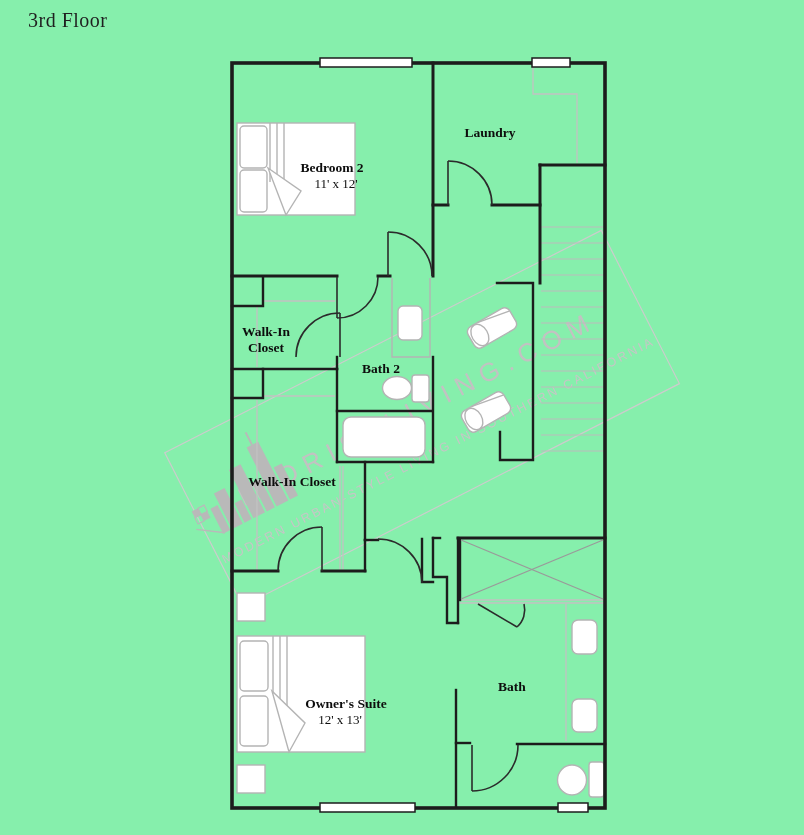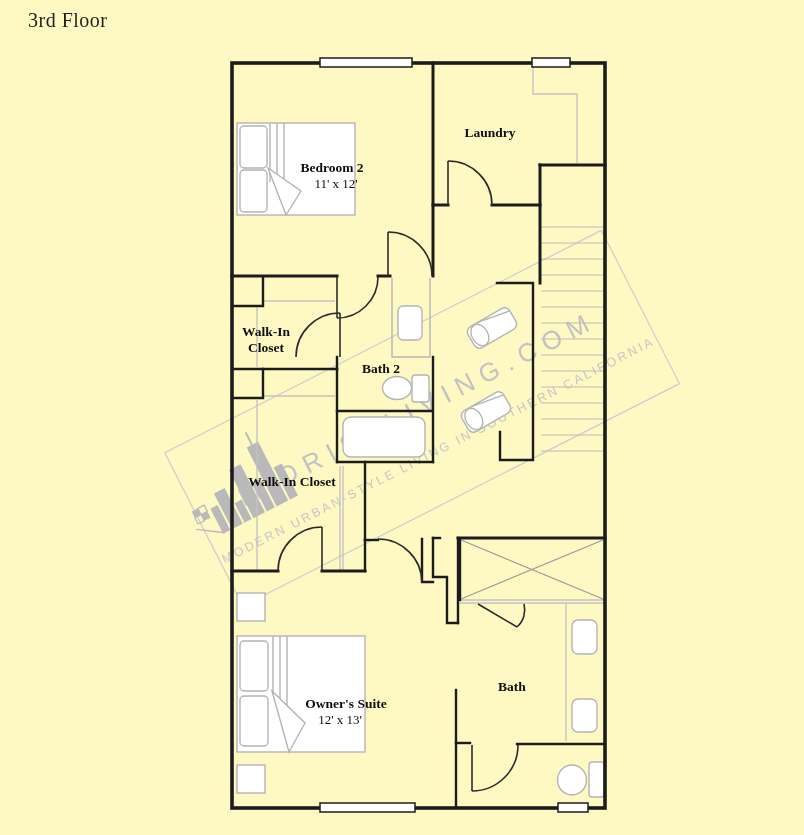--- a/index.html
+++ b/index.html
@@ -1,16 +1,16 @@
 <!DOCTYPE html>
 <html><head>
 <meta charset="utf-8">
 <style>
   html,body{margin:0;padding:0;background:#ffffff;}
-  .page{position:relative;width:804px;height:835px;background:#fef9c3;overflow:hidden;
+  .page{position:relative;width:804px;height:835px;background:#86efac;overflow:hidden;
         font-family:"Liberation Serif", serif;}
   svg{display:block}
   .title{font:20px "Liberation Serif", serif; fill:#1f1f1f; letter-spacing:.5px;}
   .outer{stroke:#1c1c1c;stroke-width:3.6;fill:none;stroke-linecap:square;}
   .wall{stroke:#1c1c1c;stroke-width:3;fill:none;stroke-linecap:square;}
   .wall2{stroke:#1c1c1c;stroke-width:2.4;fill:none;stroke-linecap:square;}
   .door{stroke:#2b2b2b;stroke-width:1.6;fill:none;}
   .win{fill:#ffffff;stroke:#1c1c1c;stroke-width:1.5;}
   .furn{stroke:#b4b4b4;stroke-width:1.4;fill:#ffffff;}
   .furnline{stroke:#b4b4b4;stroke-width:1.4;fill:none;}

